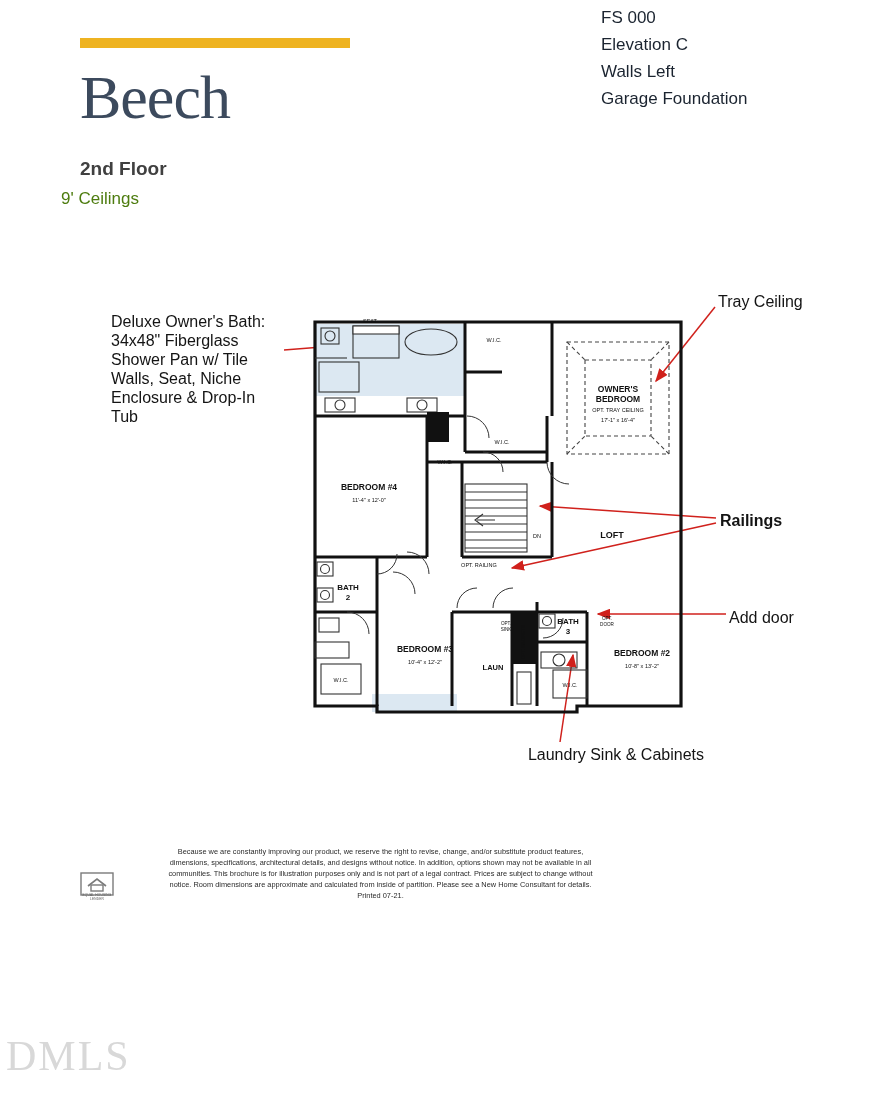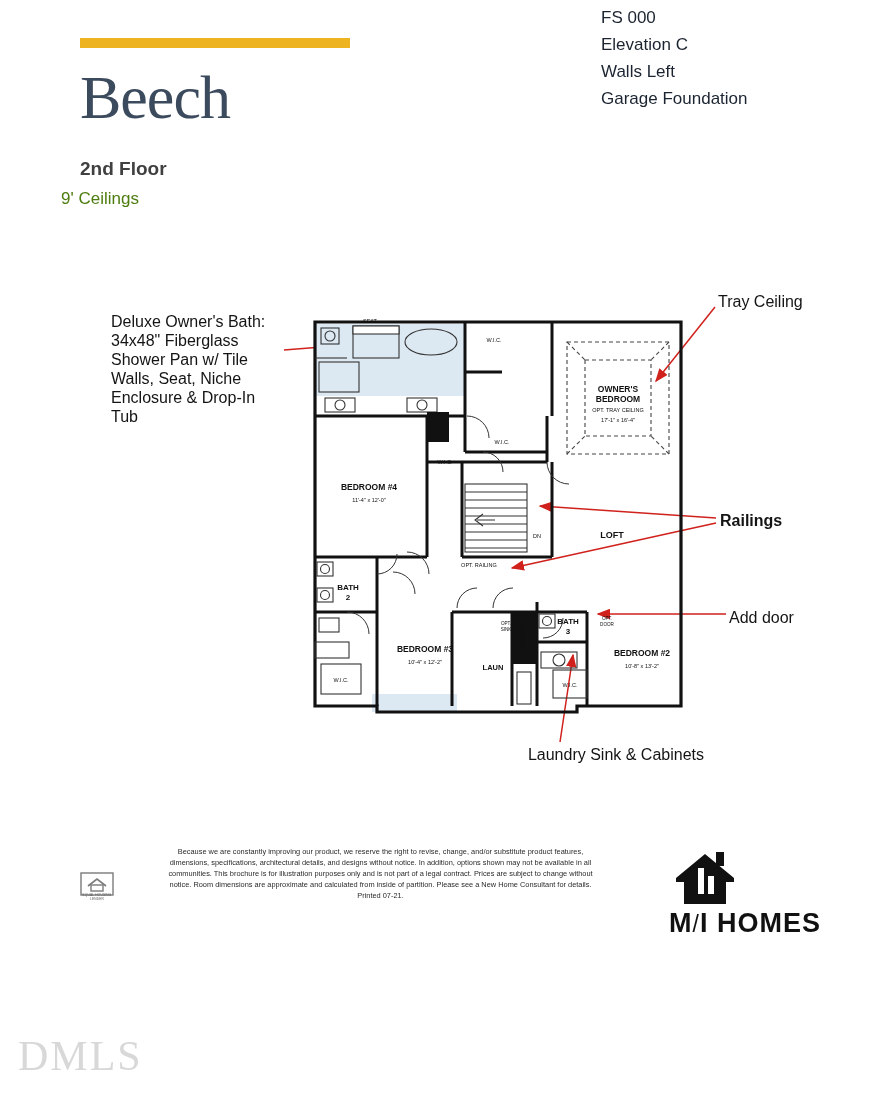--- a/index.html
+++ b/index.html
@@ -66,21 +66,20 @@
   .logo-name{
     position:absolute;left:0;top:60px;width:190px;text-align:center;
     font-size:27px;font-weight:bold;letter-spacing:1px;color:#111;
     font-family:"Liberation Sans", sans-serif;
   }
   .logo-name .slash{font-weight:400;font-size:23px;}
   .watermark{
     position:absolute;left:6px;top:1032px;
     font-size:42px;letter-spacing:2px;color:#d8d8d8;
     font-family:"Liberation Serif", serif;
-    margin-left:12px;
   }
 
   
   .rm{font-family:"Liberation Sans", sans-serif;}
 </style>
 </head>
 <body>
 
 <div class="page">
 
@@ -262,28 +261,15 @@
     <svg width="34" height="24" viewBox="0 0 34 24">
       <rect x="1" y="1" width="32" height="22" fill="none" stroke="#7b7b7b" stroke-width="1.4"></rect>
       <path d="M8,14 L17,7 L26,14" fill="none" stroke="#7b7b7b" stroke-width="1.6"></path>
       <rect x="11" y="13" width="12" height="6" fill="none" stroke="#7b7b7b" stroke-width="1.4"></rect>
     </svg>
     <div class="etxt">EQUAL HOUSING LENDER</div>
   </div>
 
   <div class="footer-text">Because we are constantly improving our product, we reserve the right to revise, change, and/or substitute product features, dimensions, specifications, architectural details, and designs without notice. In addition, options shown may not be available in all communities. This brochure is for illustration purposes only and is not part of a legal contract. Prices are subject to change without notice. Room dimensions are approximate and calculated from inside of partition. Please see a New Home Consultant for details. Printed 07-21.</div>
 
-  <div class="logo-wrap">
-    <svg width="110" height="58" viewBox="0 0 110 58" x="0">
-      <g transform="translate(22,0)">
-        <path d="M33,6 L62,30 L62,34 L54,34 L54,56 L12,56 L12,34 L4,34 L4,30 Z" fill="#111"></path>
-        <rect x="26" y="20" width="6" height="26" fill="#ffffff"></rect>
-        <rect x="36" y="28" width="6" height="18" fill="#ffffff"></rect>
-        <rect x="44" y="4" width="8" height="14" fill="#111"></rect>
-      </g>
-    </svg>
-    <div class="logo-name">
-      <span>M</span><span class="slash">/</span><span>I HOMES</span>
-    </div>
-  </div>
 
   <div class="watermark">DMLS</div>
 </div>
 
 </body></html>

